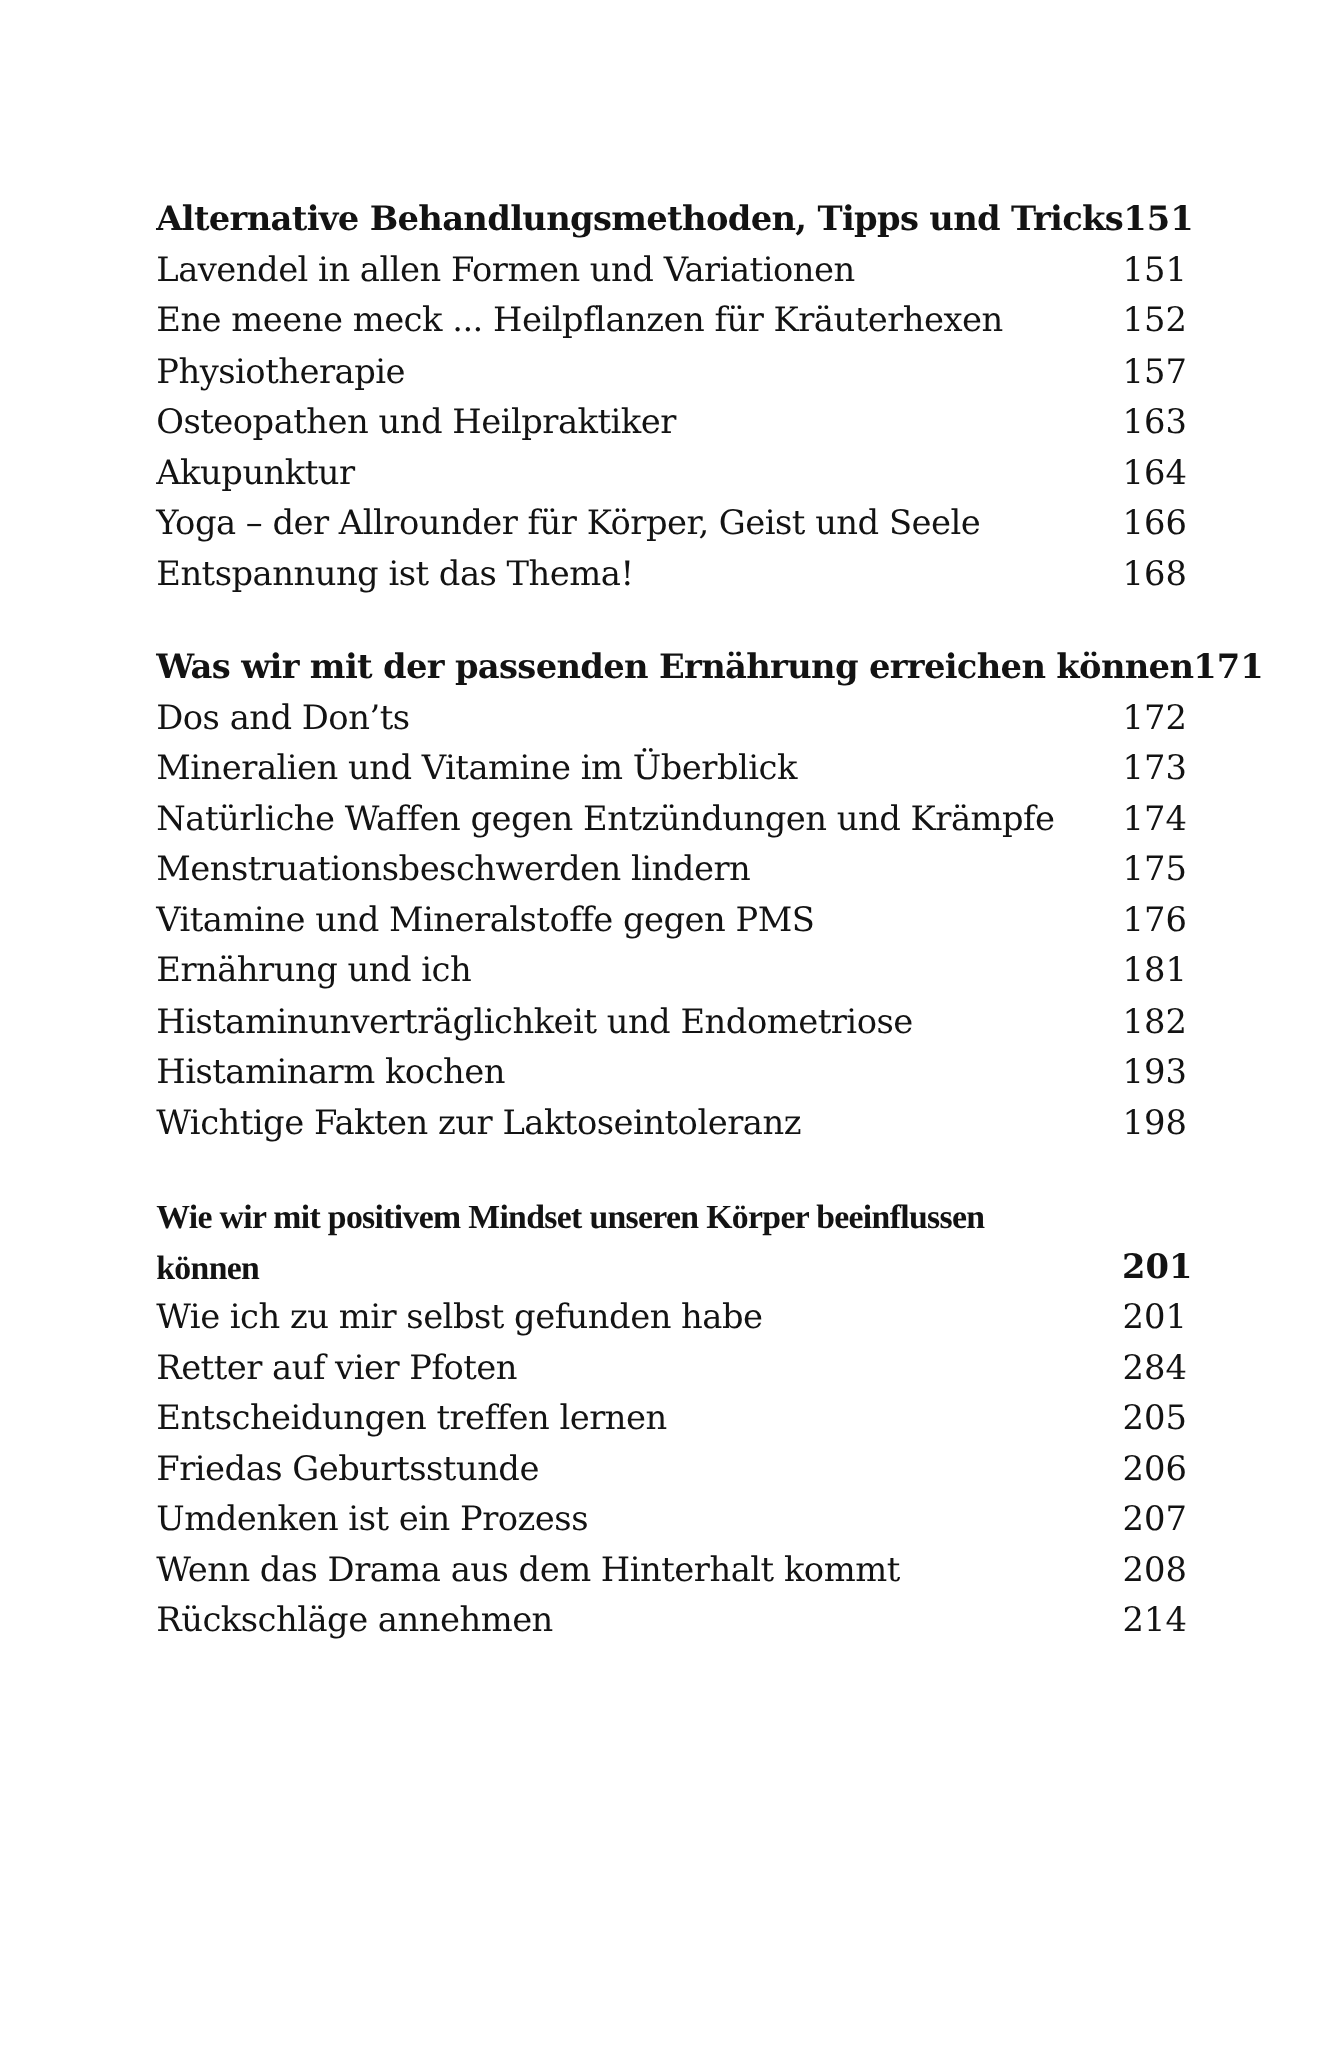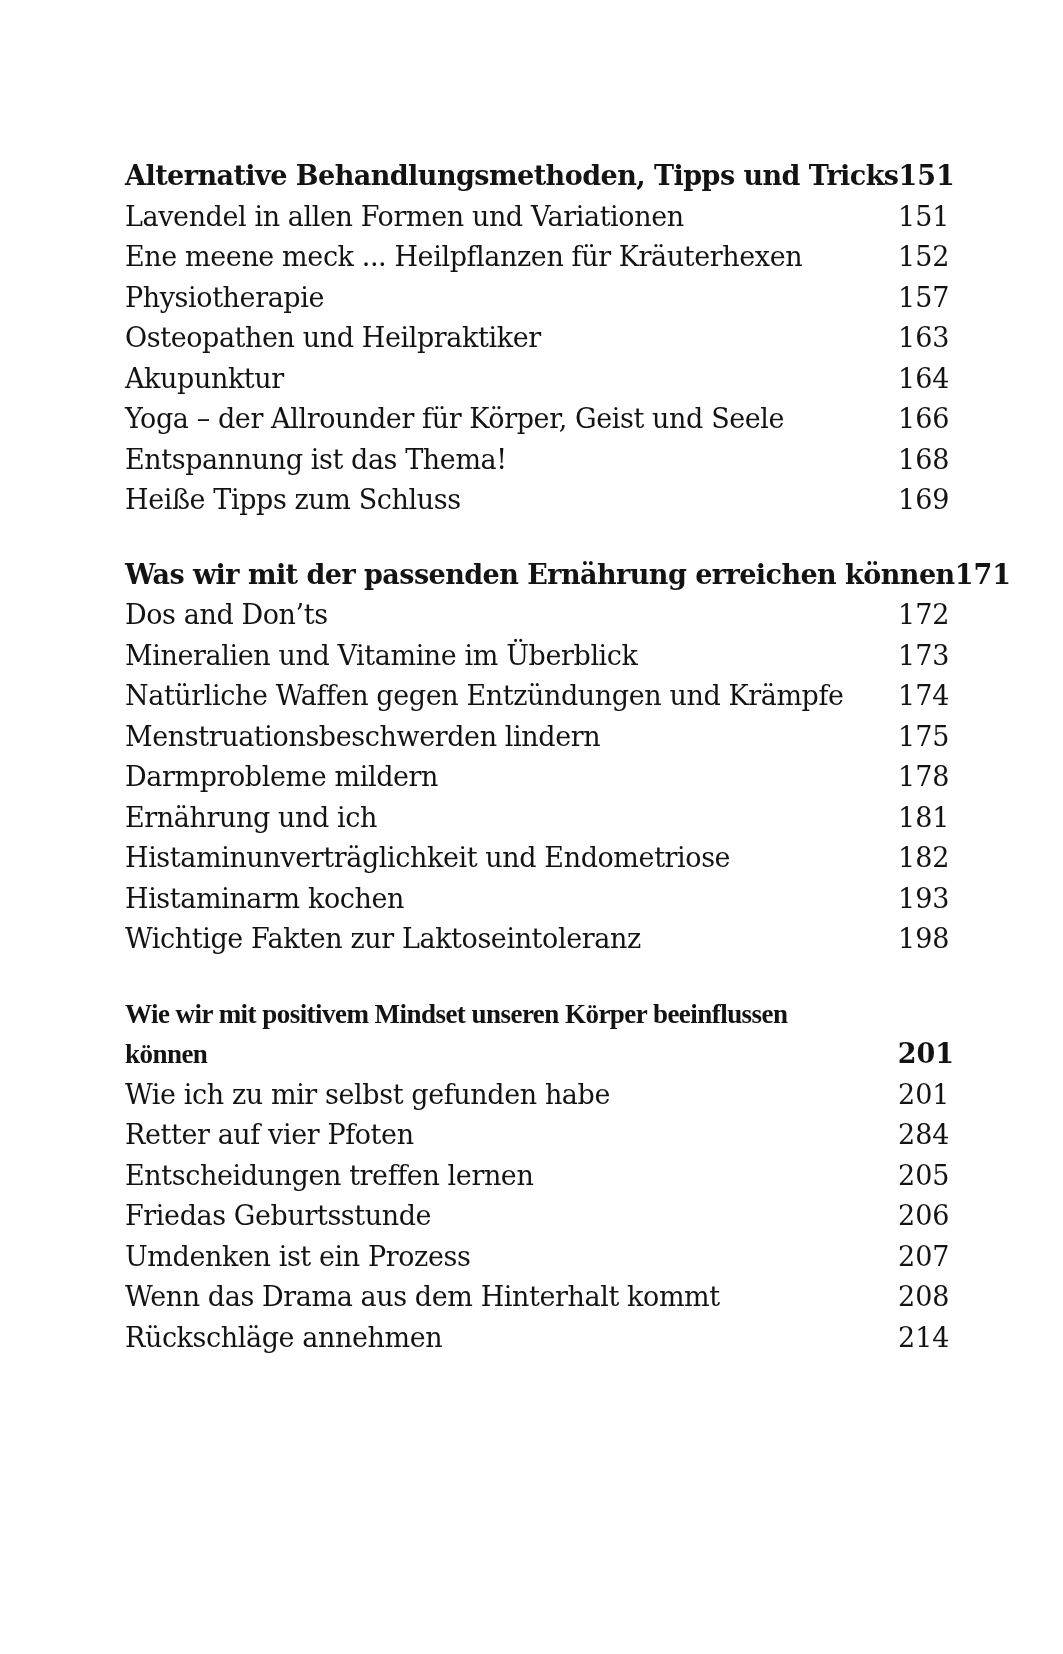--- a/index.html
+++ b/index.html
@@ -91,24 +91,20 @@
         <span class="page-num">164</span>
       </div>
       <div class="toc-row">
         <span class="entry-label">Yoga – der Allrounder für Körper, Geist und Seele</span>
         <span class="page-num">166</span>
       </div>
       <div class="toc-row">
         <span class="entry-label">Entspannung ist das Thema!</span>
         <span class="page-num">168</span>
       </div>
-      <div class="toc-row">
-        <span class="entry-label">Heiße Tipps zum Schluss</span>
-        <span class="page-num">169</span>
-      </div>
     </section>
     <section class="toc-section">
       <div class="section-heading toc-row">
         <span class="entry-label">Was wir mit der passenden Ernährung erreichen können</span>
         <span class="page-num">171</span>
       </div>
       <div class="toc-row">
         <span class="entry-label">Dos and Don’ts</span>
         <span class="page-num">172</span>
       </div>
@@ -118,22 +114,22 @@
       </div>
       <div class="toc-row">
         <span class="entry-label">Natürliche Waffen gegen Entzündungen und Krämpfe</span>
         <span class="page-num">174</span>
       </div>
       <div class="toc-row">
         <span class="entry-label">Menstruationsbeschwerden lindern</span>
         <span class="page-num">175</span>
       </div>
       <div class="toc-row">
-        <span class="entry-label">Darmprobleme mildern</span>
-        <span class="page-num">178</span>
+        <span class="entry-label">Vitamine und Mineralstoffe gegen PMS</span>
+        <span class="page-num">176</span>
       </div>
       <div class="toc-row">
         <span class="entry-label">Ernährung und ich</span>
         <span class="page-num">181</span>
       </div>
       <div class="toc-row">
         <span class="entry-label">Histaminunverträglichkeit und Endometriose</span>
         <span class="page-num">182</span>
       </div>
       <div class="toc-row">

